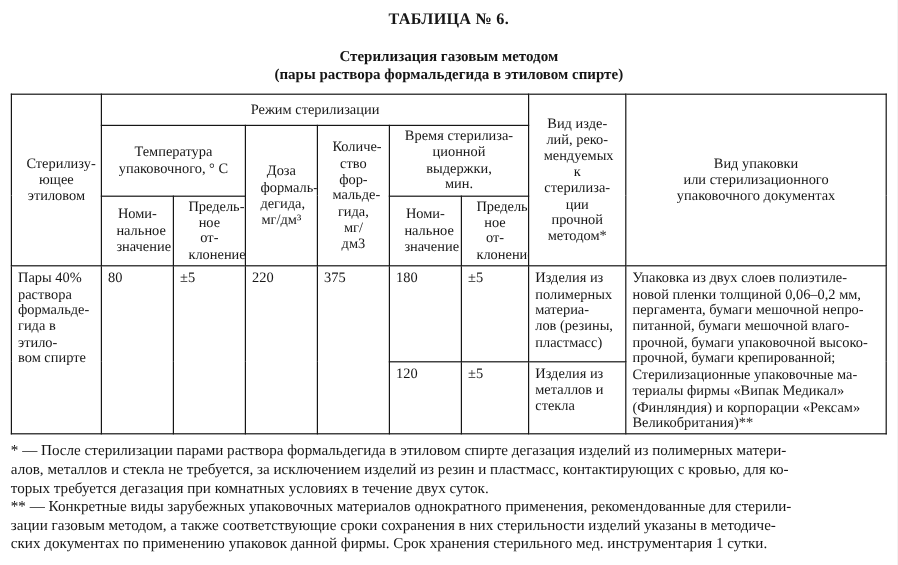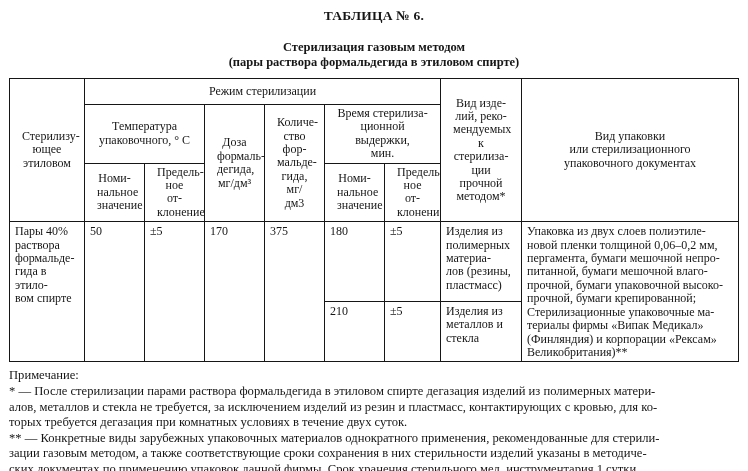--- a/index.html
+++ b/index.html
@@ -101,54 +101,53 @@
       <td class="c">Предель-
 ное от-
 клонение</td>
     </tr>
     <tr class="d1">
       <td rowspan="2">Пары 40%
 раствора
 формальде-
 гида в этило-
 вом спирте</td>
-      <td rowspan="2">50</td>
+      <td rowspan="2">80</td>
       <td rowspan="2">±5</td>
-      <td rowspan="2">170</td>
+      <td rowspan="2">220</td>
       <td rowspan="2">375</td>
       <td>180</td>
       <td>±5</td>
       <td>Изделия из
 полимерных
 материа-
 лов (резины,
 пластмасс)</td>
       <td rowspan="2">Упаковка из двух слоев полиэтиле-
 новой пленки толщиной 0,06–0,2 мм,
 пергамента, бумаги мешочной непро-
 питанной, бумаги мешочной влаго-
 прочной, бумаги упаковочной высоко-
 прочной, бумаги крепированной;
 Стерилизационные упаковочные ма-
 териалы фирмы «Випак Медикал»
 (Финляндия) и корпорации «Рексам»
 Великобритания)**</td>
     </tr>
     <tr class="d2">
-      <td>210</td>
+      <td>120</td>
       <td>±5</td>
       <td>Изделия из
 металлов и
 стекла</td>
     </tr>
   </tbody>
     </table>
 
   <div class="notes">
-    <div class="nline">Примечание:</div>
     <div class="nline">* — После стерилизации парами раствора формальдегида в этиловом спирте дегазация изделий из полимерных матери-
 алов, металлов и стекла не требуется, за исключением изделий из резин и пластмасс, контактирующих с кровью, для ко-
 торых требуется дегазация при комнатных условиях в течение двух суток.</div>
     <div class="nline">** — Конкретные виды зарубежных упаковочных материалов однократного применения, рекомендованные для стерили-
 зации газовым методом, а также соответствующие сроки сохранения в них стерильности изделий указаны в методиче-
 ских документах по применению упаковок данной фирмы. Срок хранения стерильного мед. инструментария 1 сутки.</div>
   </div>
 
 </div>
 

